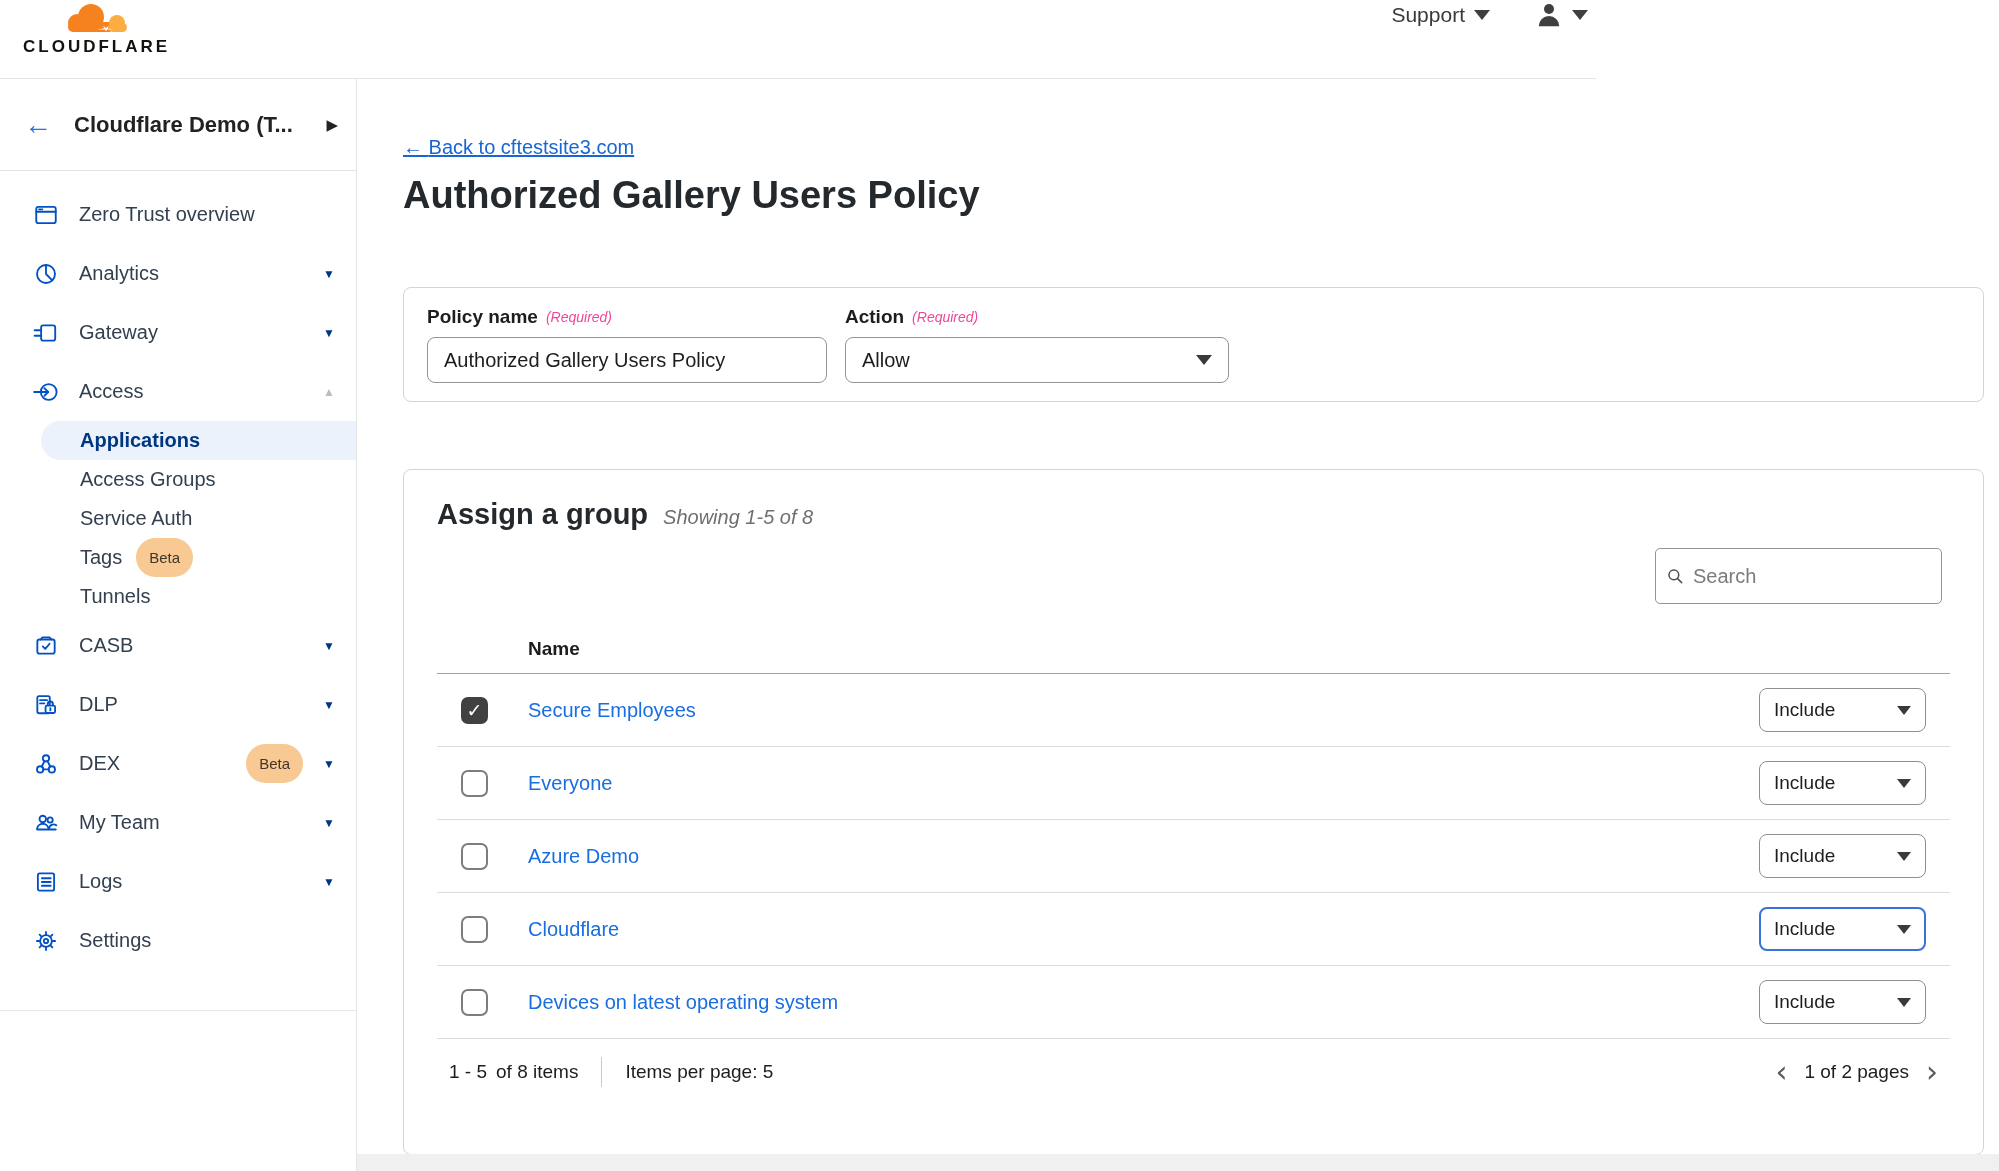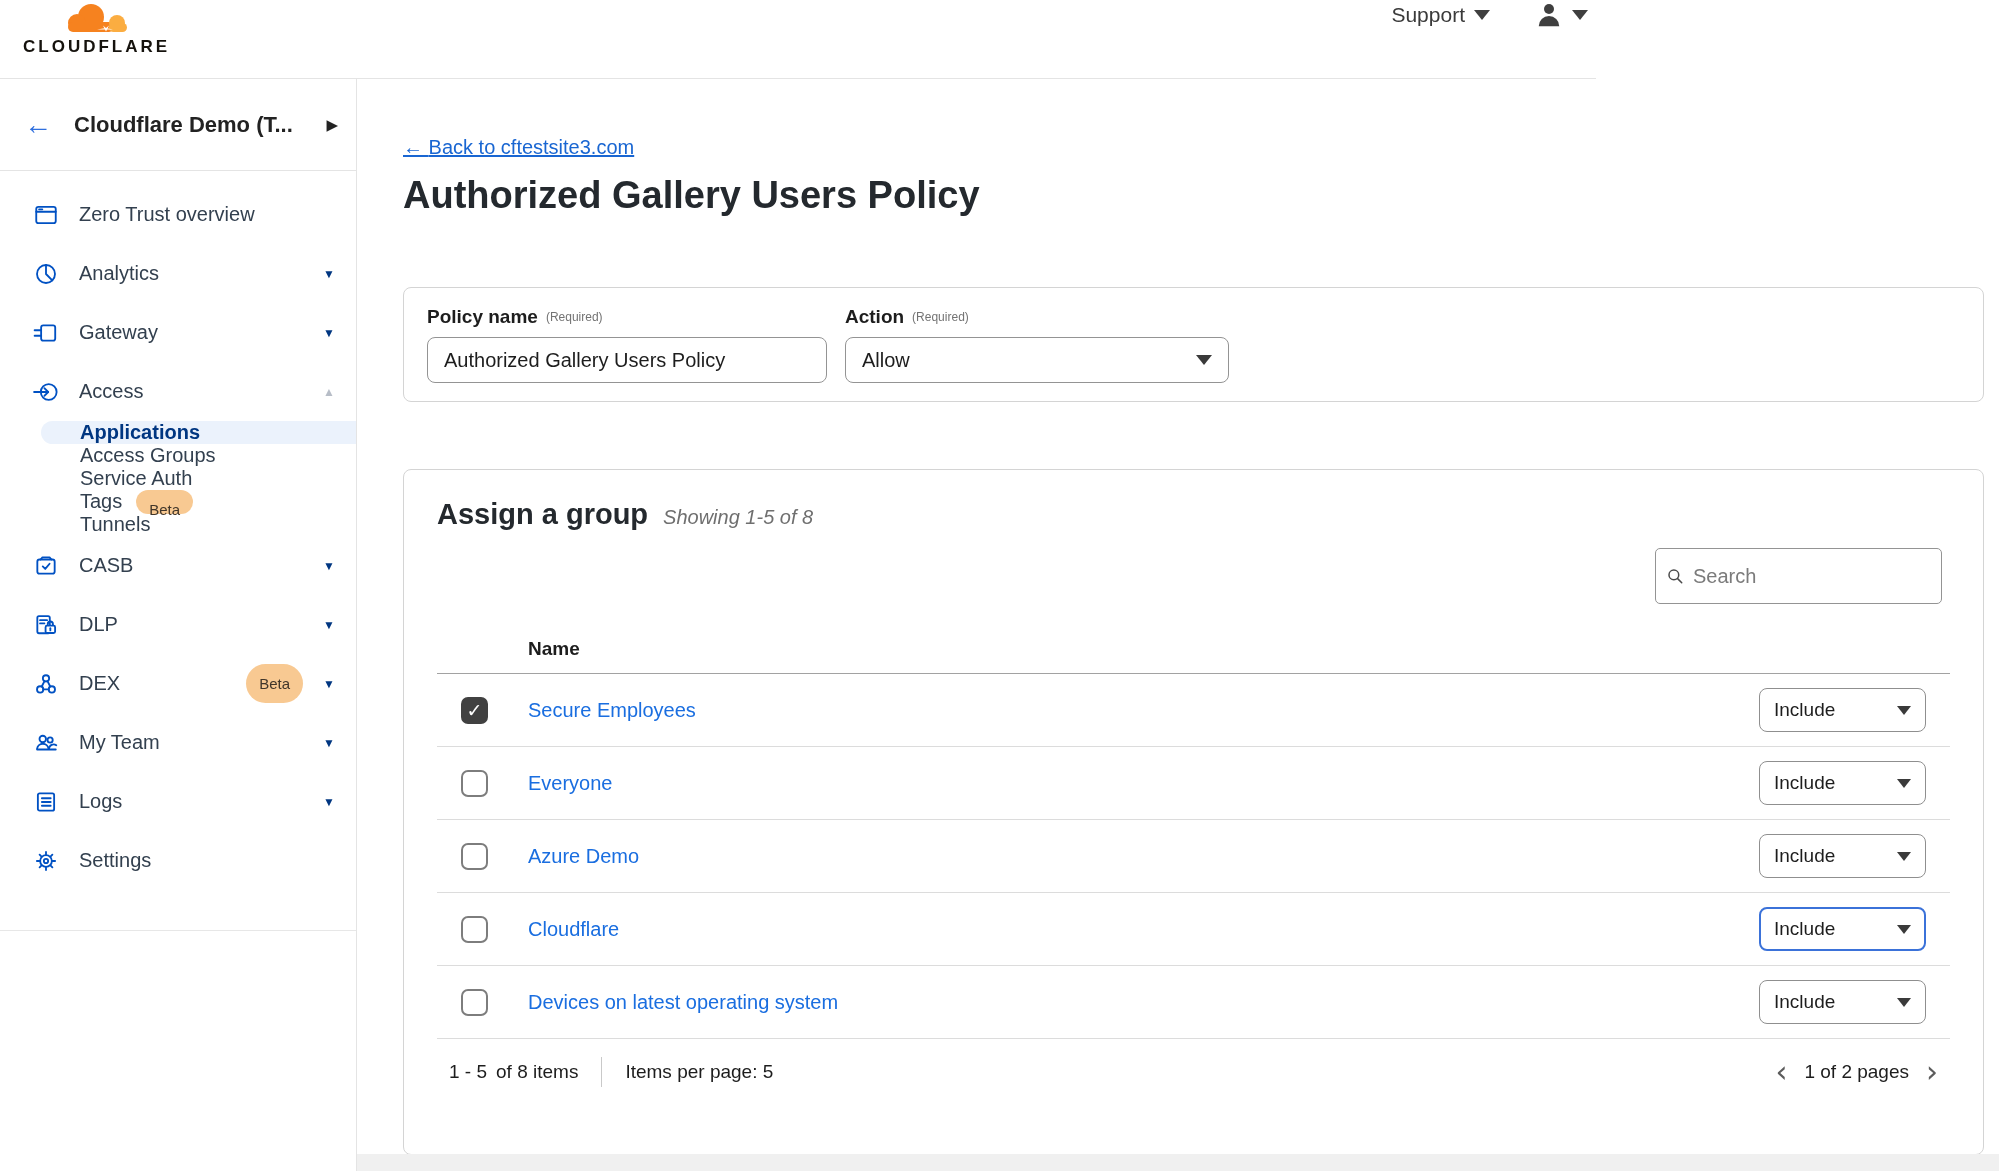--- a/index.html
+++ b/index.html
@@ -36,21 +36,21 @@
   .nav { padding-top:14px; }
   .nav-item {
     height:59px; display:flex; align-items:center; gap:20px;
     padding:0 14px 0 33px; font-size:20px; color:#33404f; cursor:pointer;
   }
   .nav-item .ico { width:26px; height:26px; flex:none; display:flex; align-items:center; justify-content:center; }
   .nav-item .lbl { flex:1; }
   .nav-caret { font-size:12px; color:#003681; padding-right:7px; }
   .nav-caret.up { color:#b7bdc7; }
   .sub-item {
-    height:23px; display:flex; gap:14px;
+    height:39px; display:flex; align-items:center; gap:14px;
     padding-left:80px; font-size:20px; color:#33404f; cursor:pointer;
   }
   .sub-item.active {
     font-weight:bold; color:#003681; background:#ebf2fc;
     border-radius:22px 0 0 22px; margin-left:41px; padding-left:39px;
   }
   .beta-badge {
     background:#f8c992; color:#41362a; font-size:15px;
     border-radius:999px; padding:12px 13px; line-height:1;
   }
@@ -61,21 +61,21 @@
     background:#fff; padding:57px 15px 0 46px; overflow:hidden;
   }
   .back-link {
     font-size:20px; color:#1966d2; text-decoration:underline; cursor:pointer; display:inline-block;
   }
   .page-title { font-size:38px; line-height:48px; font-weight:bold; color:#24292e; margin-top:12px; }
   .card { background:#fff; border:1px solid #d4d4d4; border-radius:8px; }
   .form-card { margin-top:68px; height:115px; padding:18px 23px; display:flex; gap:18px; }
   .fcol { display:flex; flex-direction:column; }
   .flabel { font-size:19px; font-weight:bold; color:#1d1d1d; display:flex; align-items:center; gap:8px; }
-  .freq { font-size:12px; font-weight:normal; color:#737373; }
+  .freq { font-size:14px; font-weight:normal; color:#ec4899;font-style:italic; }
   .fctrl-input, .fctrl-select {
     margin-top:9px; height:60px; border:1px solid #949494; border-radius:8px;
     font-size:20px; color:#1d1d1d; background:#fff; padding:0 16px;
   }
   .fctrl-input { width:400px; font-family:inherit; }
   .fctrl-select { display:flex; align-items:center; justify-content:space-between; cursor:pointer; }
   .sel-caret { width:0; height:0; border-left:8px solid transparent; border-right:8px solid transparent; border-top:10px solid #3a3a3a; margin-left:14px; }
   .w-action { width:384px; }
   .w-session { width:416px; }
   

